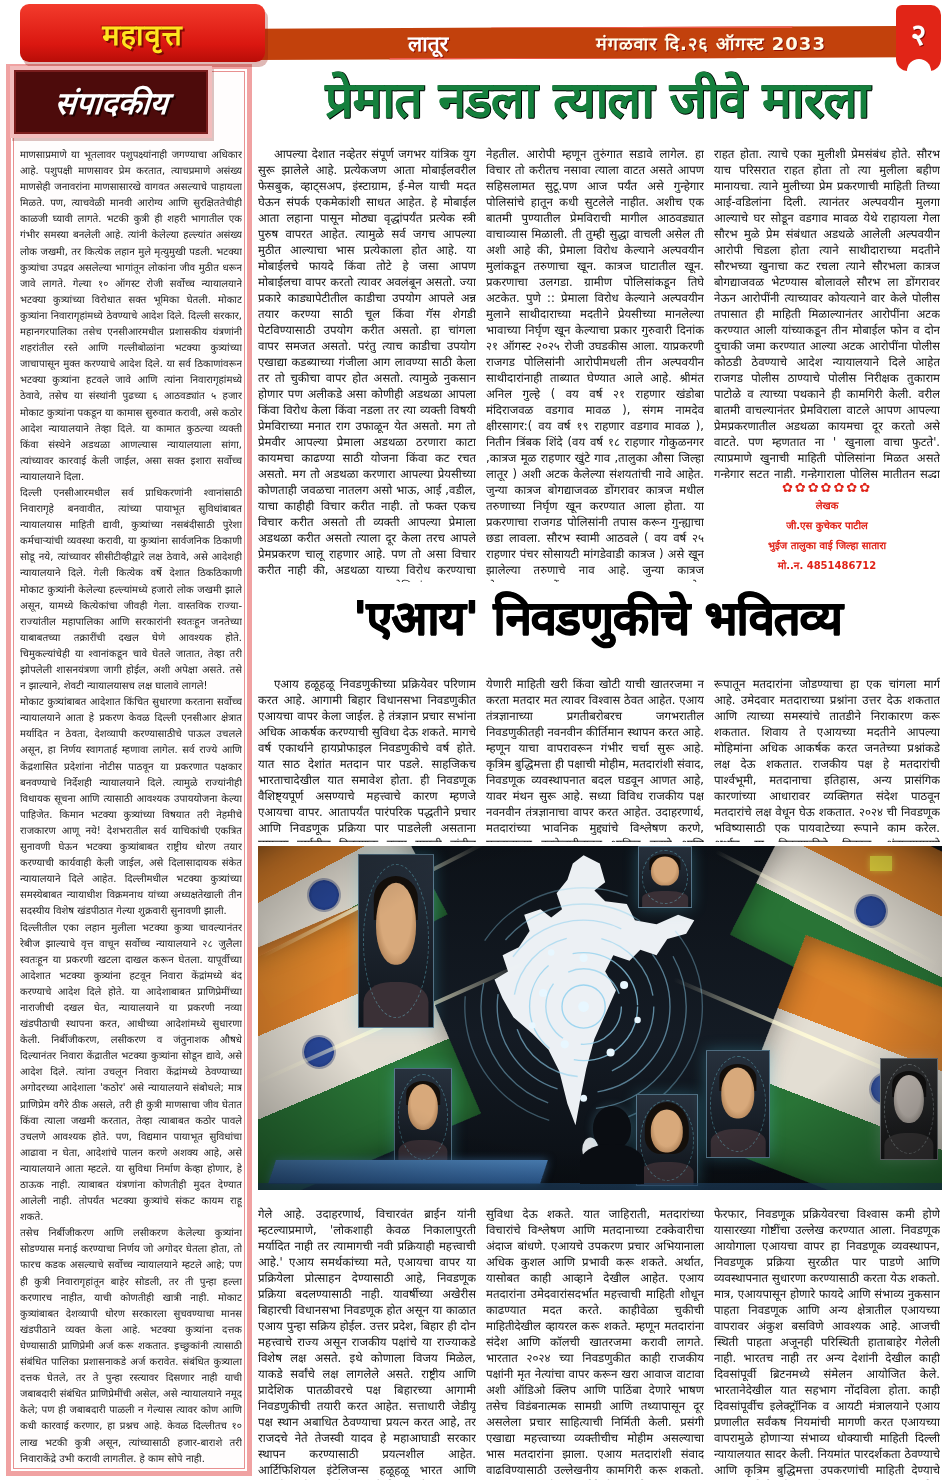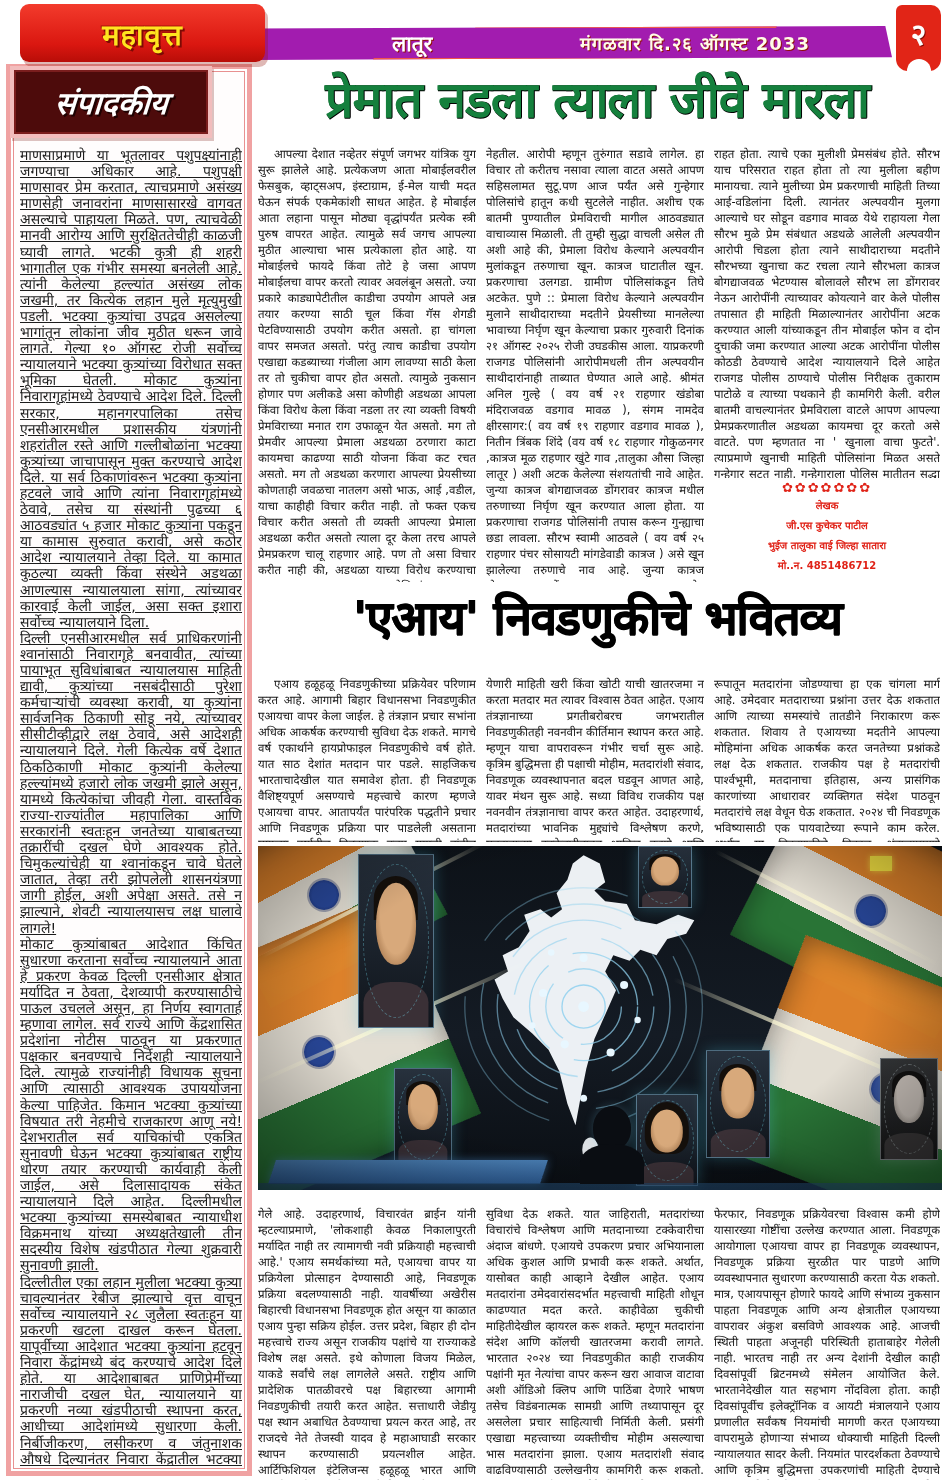--- a/index.html
+++ b/index.html
@@ -12,22 +12,22 @@
     position:absolute;left:20px;top:4px;width:245px;height:58px;
     background:linear-gradient(180deg,#f33b2c 0%,#da1710 70%,#b80d08 100%);
     border-radius:9px;display:flex;align-items:center;justify-content:center;
     box-shadow:3px 5px 0 rgba(150,20,10,.30);z-index:6;
   }
   .masthead-box span{
     font-size:29px;font-weight:bold;color:#ffe41f;
     text-shadow:2px 2px 0 #7d0a04, -1px -1px 0 #a81208;letter-spacing:1px;
   }
   .ribbon{
-    position:absolute;left:224px;top:26px;width:668px;height:34px;
-    background:#a21caf;z-index:5;
+    position:absolute;left:240px;top:26px;width:668px;height:34px;
+    background:#c2410c;z-index:5;
     clip-path:polygon(0 8%,99% 0,100% 92%,1.5% 100%);
   }
   .ribbon::before{
     content:'';position:absolute;left:38%;top:-7px;width:45%;height:9px;
     background:#ef5a4e;transform:skewX(-35deg);
   }
   .ribbon::after{
     content:'';position:absolute;left:22%;bottom:-8px;width:52%;height:10px;
     background:#f0564a;transform:skewX(-30deg);
   }
@@ -55,21 +55,21 @@
   }
   .edit-badge span{
     font-size:31px;font-weight:bold;font-style:italic;color:#ffffff;
     text-shadow:2px 2px 0 #1e0202;transform:skewX(-4deg);
   }
   .edit-inner{position:absolute;left:9px;top:78px;width:222px;height:1320px;overflow:hidden;}
   .edit-title{
     font-size:20.5px;font-weight:bold;color:#000;text-align:center;margin:0 0 7px;
     letter-spacing:.5px;text-shadow:.6px 0 #000;
   }
-  .edit-body p{margin:0;text-align:justify;font-size:14px;line-height:16.1px;color:#1c1c1c;text-decoration:underline;}
+  .edit-body p{margin:0;text-align:justify;font-size:10px;line-height:16.1px;color:#1c1c1c;}
   
   .col{position:absolute;text-align:justify;font-size:11.5px;line-height:16px;color:#161616;overflow:hidden;}
   .col p{margin:0;text-indent:16px;}
   .col p.noind{text-indent:0;}
   
   .headline1{
     position:absolute;left:252px;top:64px;width:690px;height:74px;
     font-size:50px;font-weight:bold;color:#15803d;text-align:center;white-space:nowrap;
     text-shadow:1px 0 #000, .5px .5px 0 #000;letter-spacing:-1px;z-index:3;
   }

